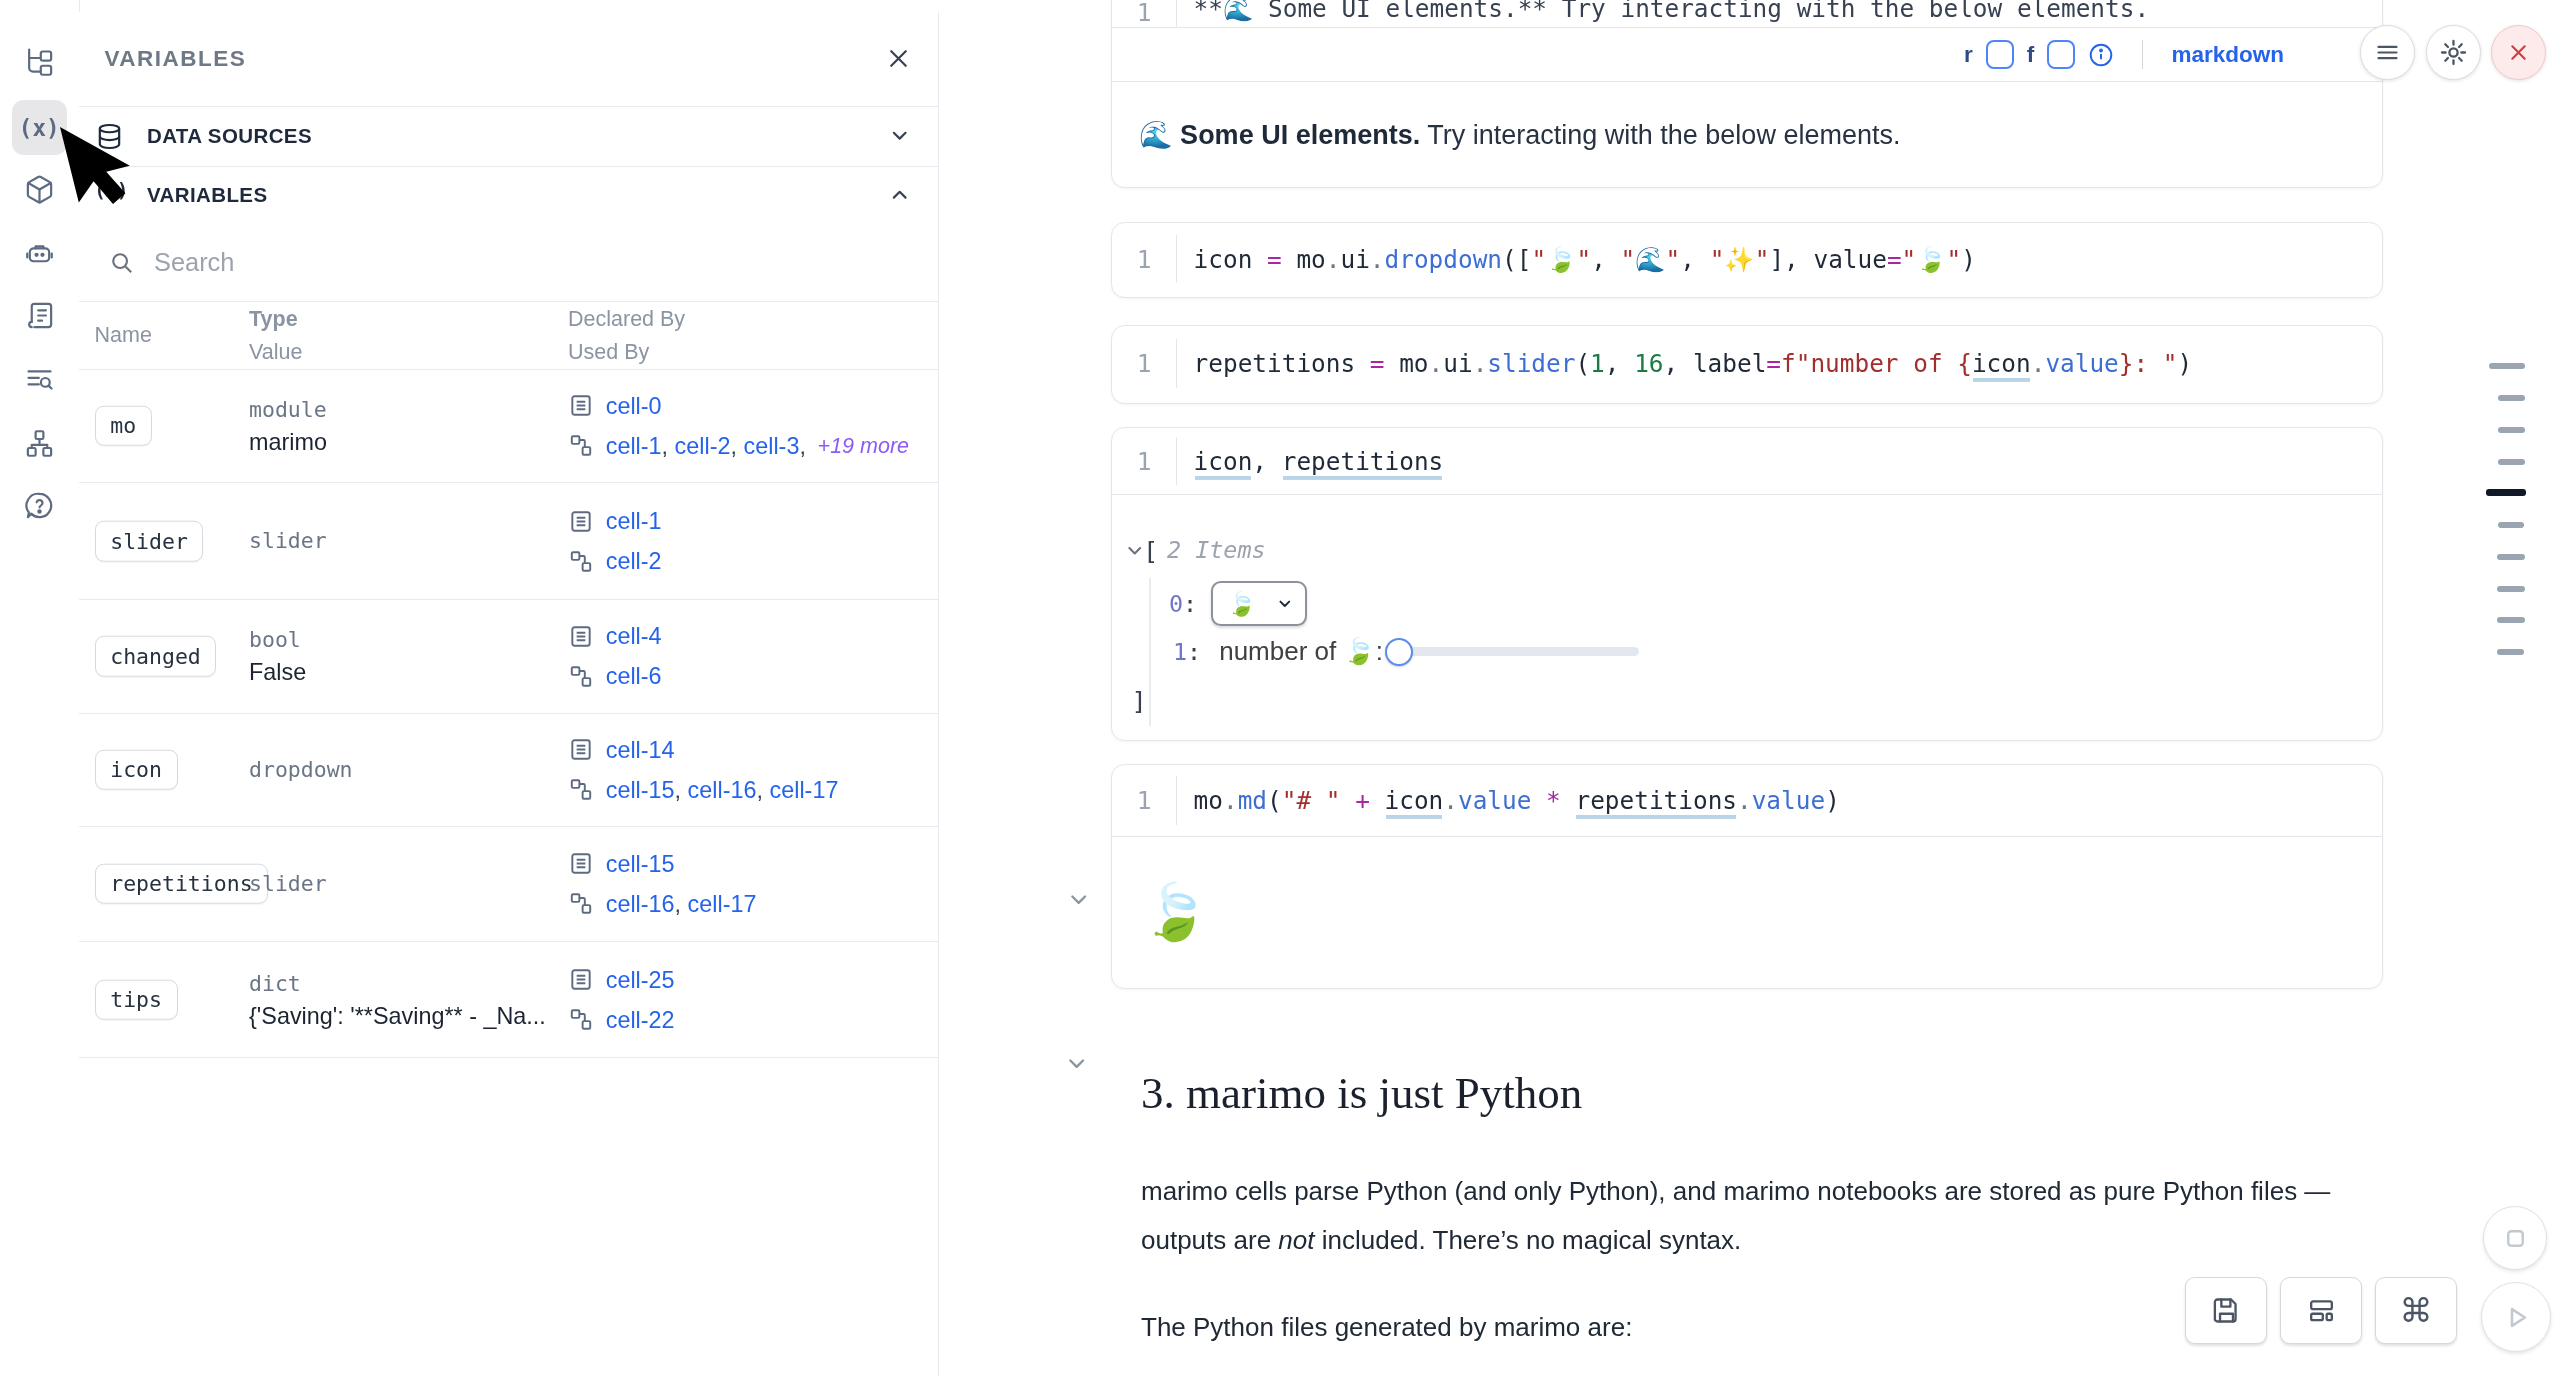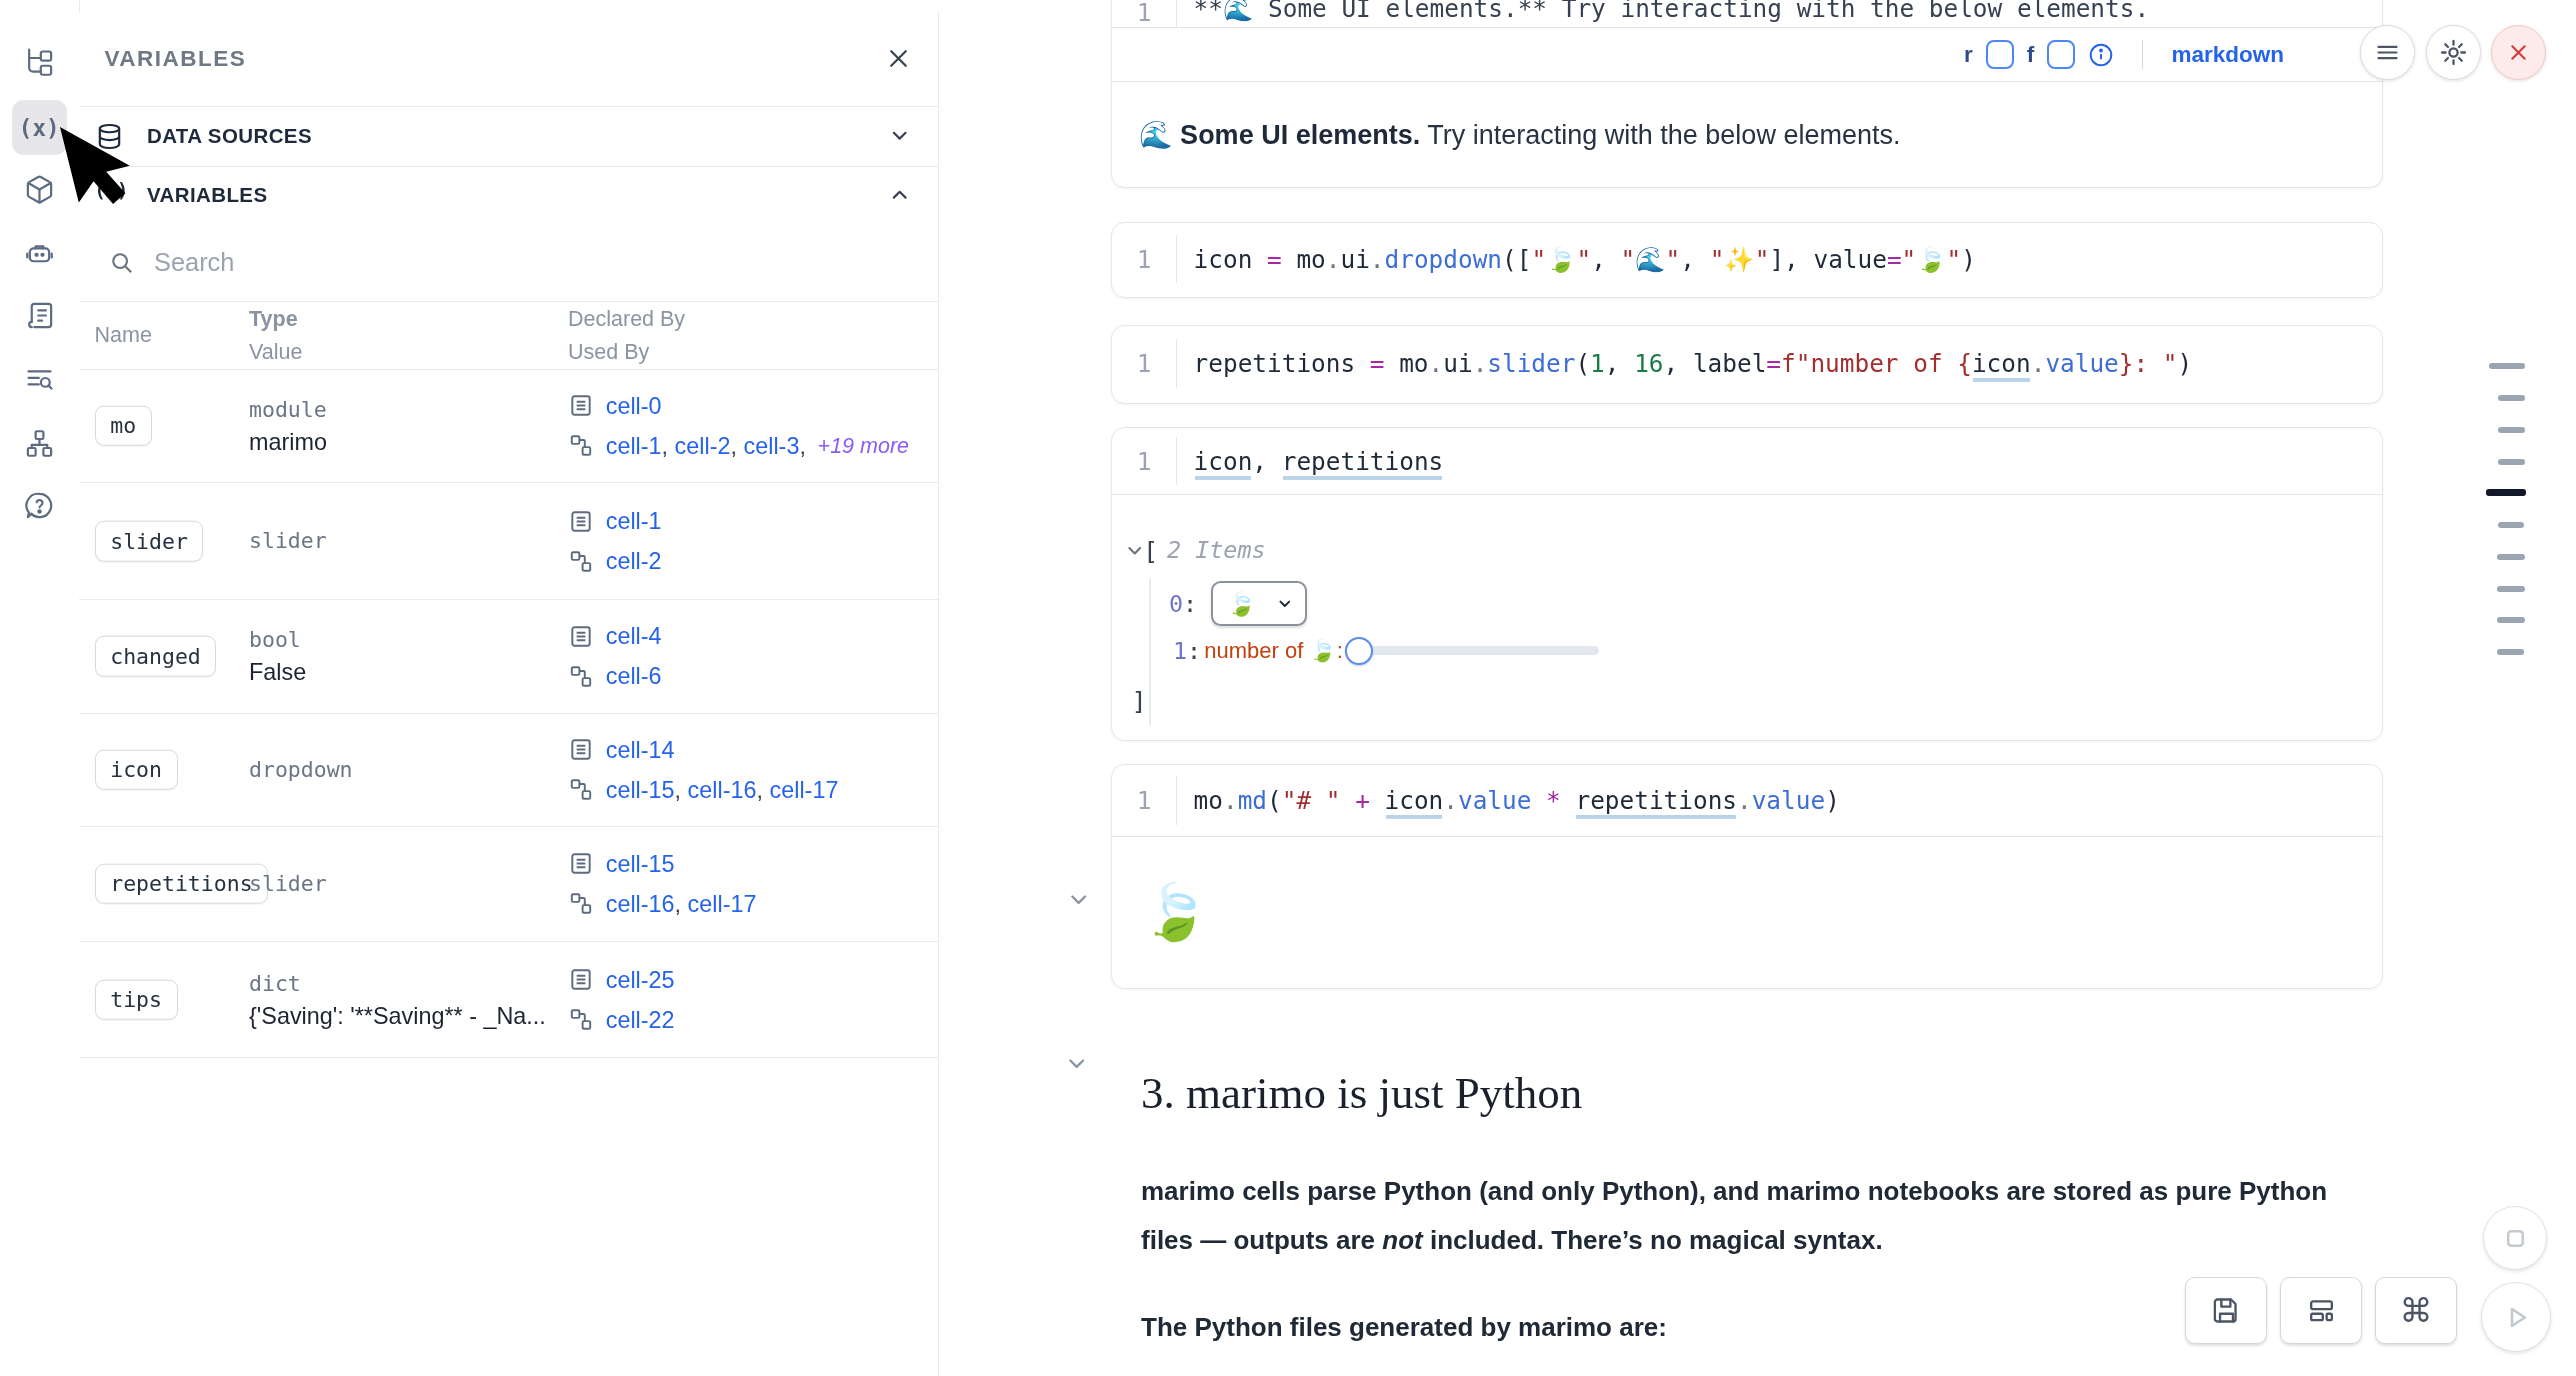--- a/index.html
+++ b/index.html
@@ -90,36 +90,36 @@
   .tree-guide{position:absolute;left:37px;top:83px;width:2px;height:148px;background:#e8ebef;}
   .tree-idx{font:23.4px "DejaVu Sans Mono",monospace;color:#6f74c9;}
   .tree-colon{font:23.4px "DejaVu Sans Mono",monospace;color:#374151;}
   .row-i0{position:absolute;left:57px;top:86px;display:flex;align-items:center;gap:13.7px;}
   .dd-box{width:96px;height:45px;border:2px solid #8b929c;border-radius:9.8px;background:#fff;
           box-shadow:0 2px 2.9px rgba(0,0,0,.14);display:flex;align-items:center;justify-content:space-between;
           padding:0 11.7px 0 14.6px;box-sizing:border-box;}
   .dd-box .emoji{font-size:23.4px;}
   .dd-chev{width:17.6px;height:17.6px;color:#1f2937;}
   .row-i1{position:absolute;left:61px;top:141px;display:flex;align-items:center;}
-  .slider-label{font-size:22px;color:#c2410c;margin-left:3px;}
+  .slider-label{font-size:26px;color:#404040;margin-left:18px;}
   .slider-track{position:relative;width:246px;height:9.8px;border-radius:4.9px;background:#e3e8ef;margin-left:9.8px;}
   .slider-thumb{position:absolute;left:-7.8px;top:-8.8px;width:24.4px;height:24.4px;border-radius:50%;
                 background:#fff;border:2.9px solid #5b8def;box-shadow:0 1px 2px rgba(0,0,0,.2);}
   .tree-close{position:absolute;left:19.5px;top:191px;font:25.4px "DejaVu Sans Mono",monospace;color:#374151;}
 
   .cell4{top:764px;height:223px;}
   .cell4 .code-row{height:71px;}
   .cell4 .out{height:151px;border-top:1px solid #e3e6ea;display:flex;align-items:center;padding-left:29px;}
   .big-emoji{font-size:55px;line-height:1;}
 
   .collapse-chev{position:absolute;width:25.4px;height:25.4px;color:#8a94a3;}
 
   
   .h3title{position:absolute;left:1141px;top:1037px;font-family:"Liberation Serif",serif;font-size:45px;color:#1a212c;font-weight:500;}
-  .para{position:absolute;left:1141px;width:1209px;font-size:26px;line-height:49px;color:#202a36;font-weight:bold;}
+  .para{position:absolute;left:1141px;width:1209px;font-size:26px;line-height:49px;color:#202a36;}
   .p1{top:1141px;}
   .p2{top:1277px;}
   .bullets{position:absolute;left:1162px;top:1350px;font-size:26px;color:#202a36;}
   .bullets li{margin-left:21.5px;}
 
   
   .circle-btn{position:absolute;width:53px;height:53px;border-radius:50%;background:#fff;border:1px solid #d9dde2;
               box-shadow:0 1px 3.9px rgba(0,0,0,.12);display:flex;align-items:center;justify-content:center;color:#4b5563;}
   .circle-btn svg{stroke:currentColor;fill:none;stroke-width:1.9;stroke-linecap:round;stroke-linejoin:round;}
   .btn-menu{left:2360px;top:25.4px;}

